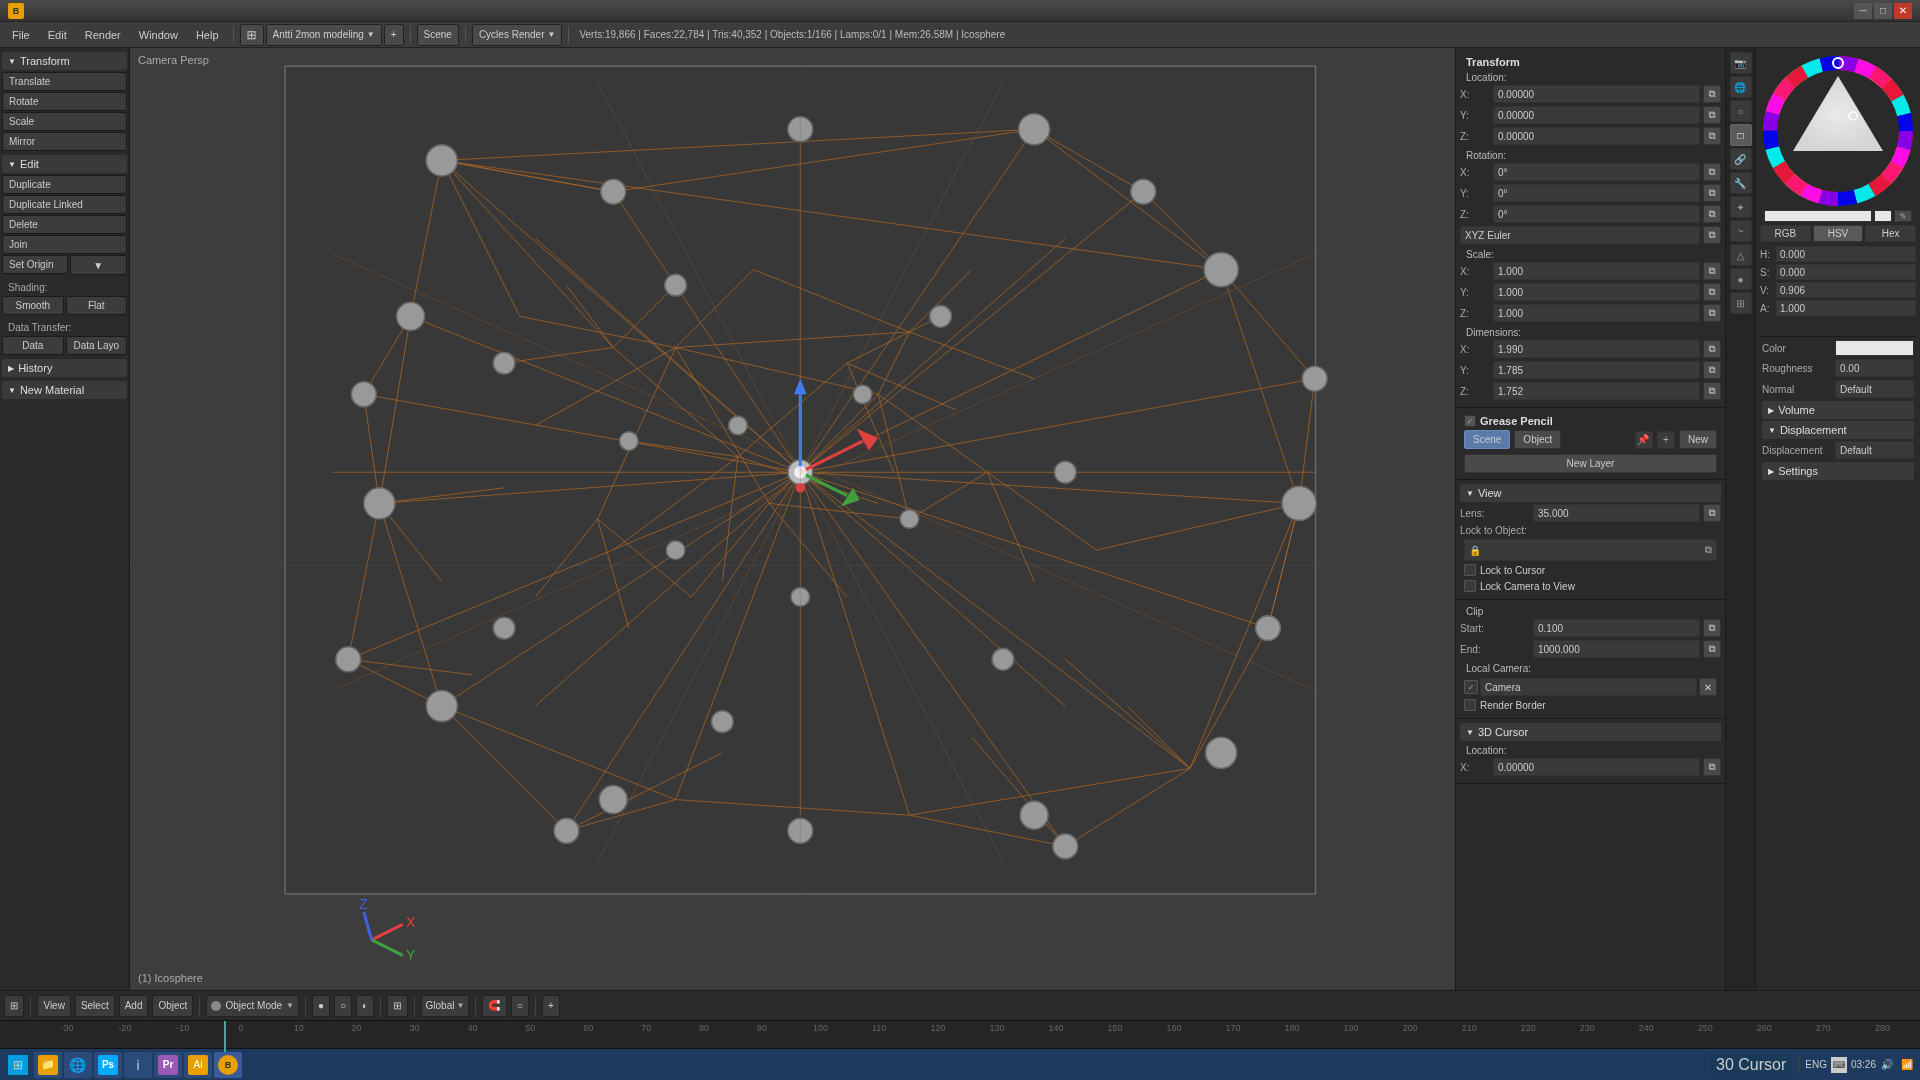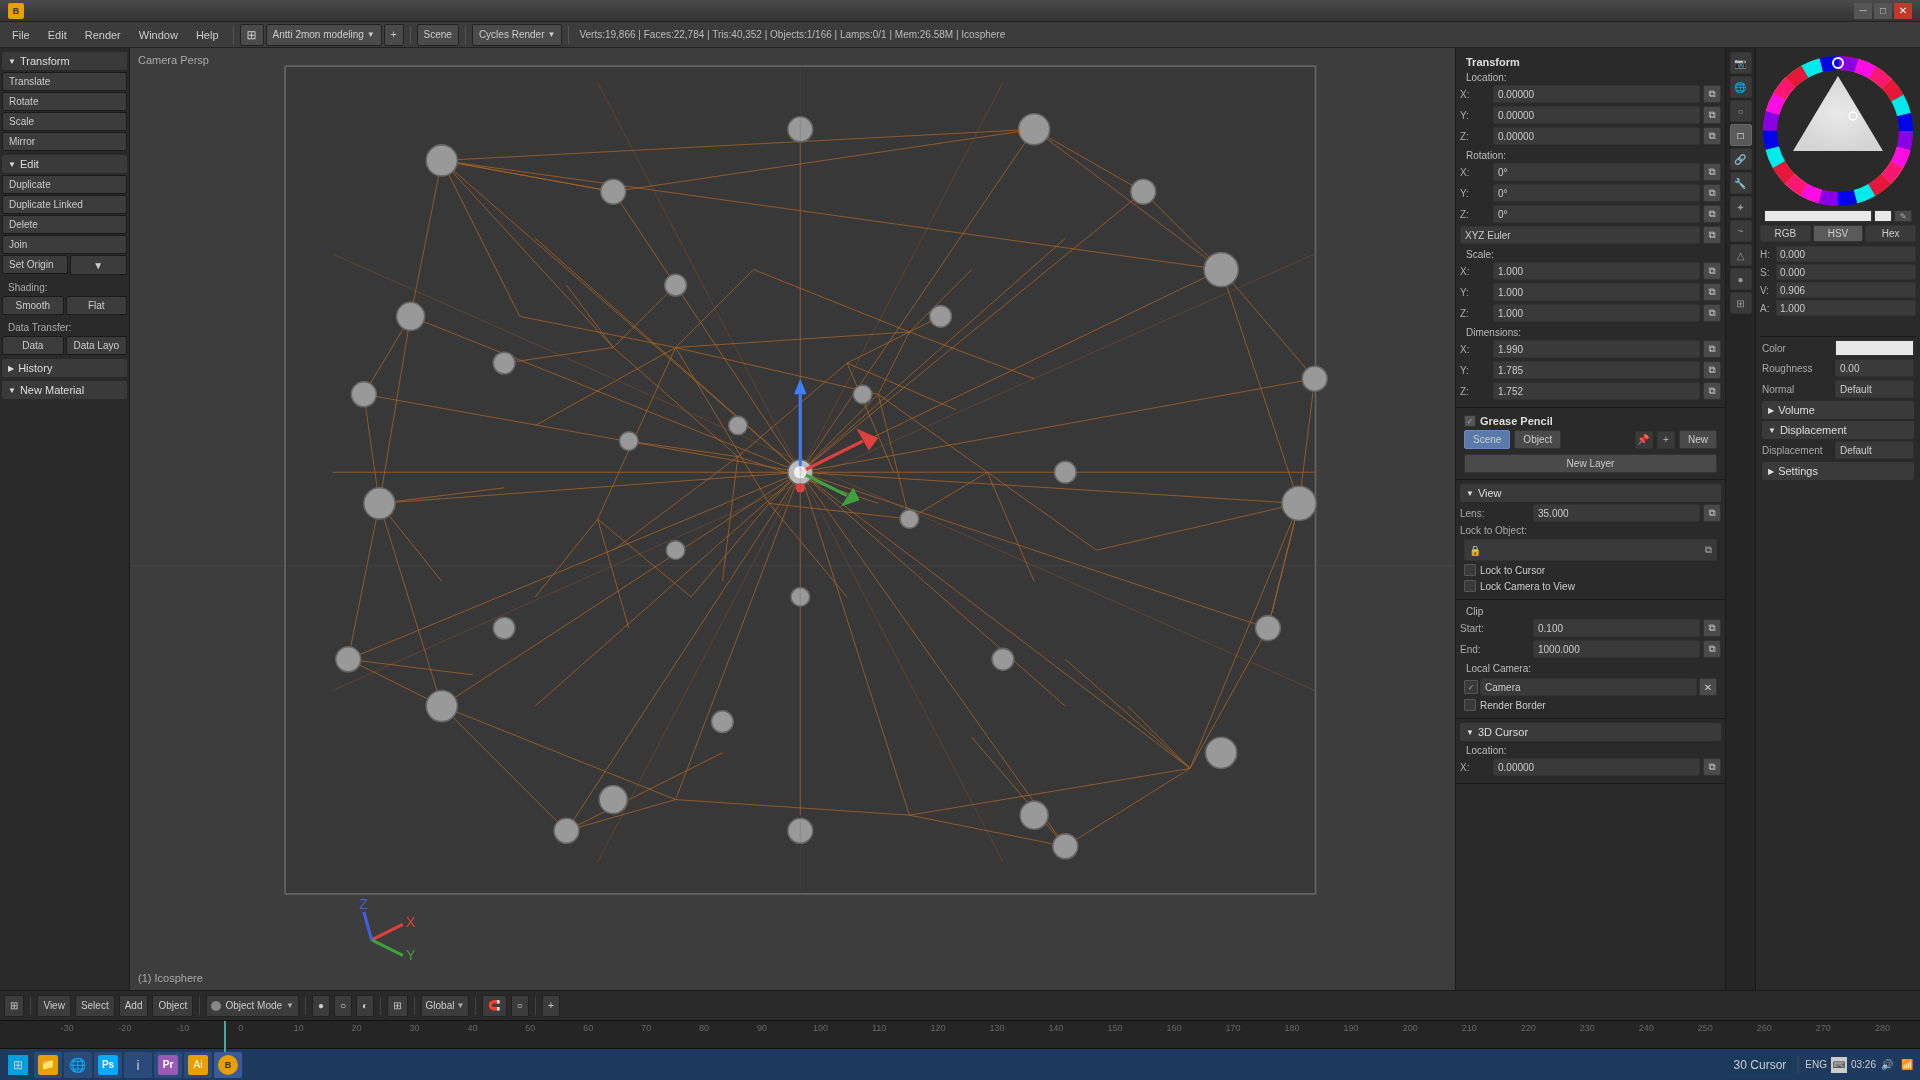--- a/index.html
+++ b/index.html
@@ -835,21 +835,21 @@
   <div class="task-app" style="background:#2a4a7a;padding:0 4px;">
     <div style="width:20px;height:20px;background:#9b59b6;border-radius:2px;display:flex;align-items:center;justify-content:center;font-size:10px;color:#fff;font-weight:bold;">Pr</div>
   </div>
   <div class="task-app" style="background:#2a4a7a;padding:0 4px;">
     <div style="width:20px;height:20px;background:#e8a000;border-radius:2px;display:flex;align-items:center;justify-content:center;font-size:10px;color:#fff;font-weight:normal;">Ai</div>
   </div>
   <div class="task-app" style="background:#3a5a9a;padding:0 4px;">
     <div style="width:20px;height:20px;background:#e8a000;border-radius:50%;display:flex;align-items:center;justify-content:center;font-size:9px;color:#333;font-weight:bold;">B</div>
   </div>
   <div class="task-right">
-    <div style="font-size:12px;color:#ccc;background:#1a3a5a;padding:2px 6px;border-radius:2px;margin-left:34px;">30 Cursor</div>
+    <div style="font-size:16px;color:#ccc;background:#1a3a5a;padding:2px 6px;border-radius:2px;margin-left:34px;">30 Cursor</div>
     <div class="bt-sep"></div>
     <span style="font-size:10px;color:#ccc;">ENG</span>
     <div style="width:16px;height:16px;background:#ccc;display:flex;align-items:center;justify-content:center;font-size:9px;color:#333;">⌨</div>
     <span style="font-size:10px;color:#ccc;">03:26</span>
     <div style="width:16px;height:16px;display:flex;align-items:center;justify-content:center;font-size:10px;">🔊</div>
     <div style="width:16px;height:16px;display:flex;align-items:center;justify-content:center;font-size:10px;">📶</div>
   </div>
 </div>
 
 </body></html>

